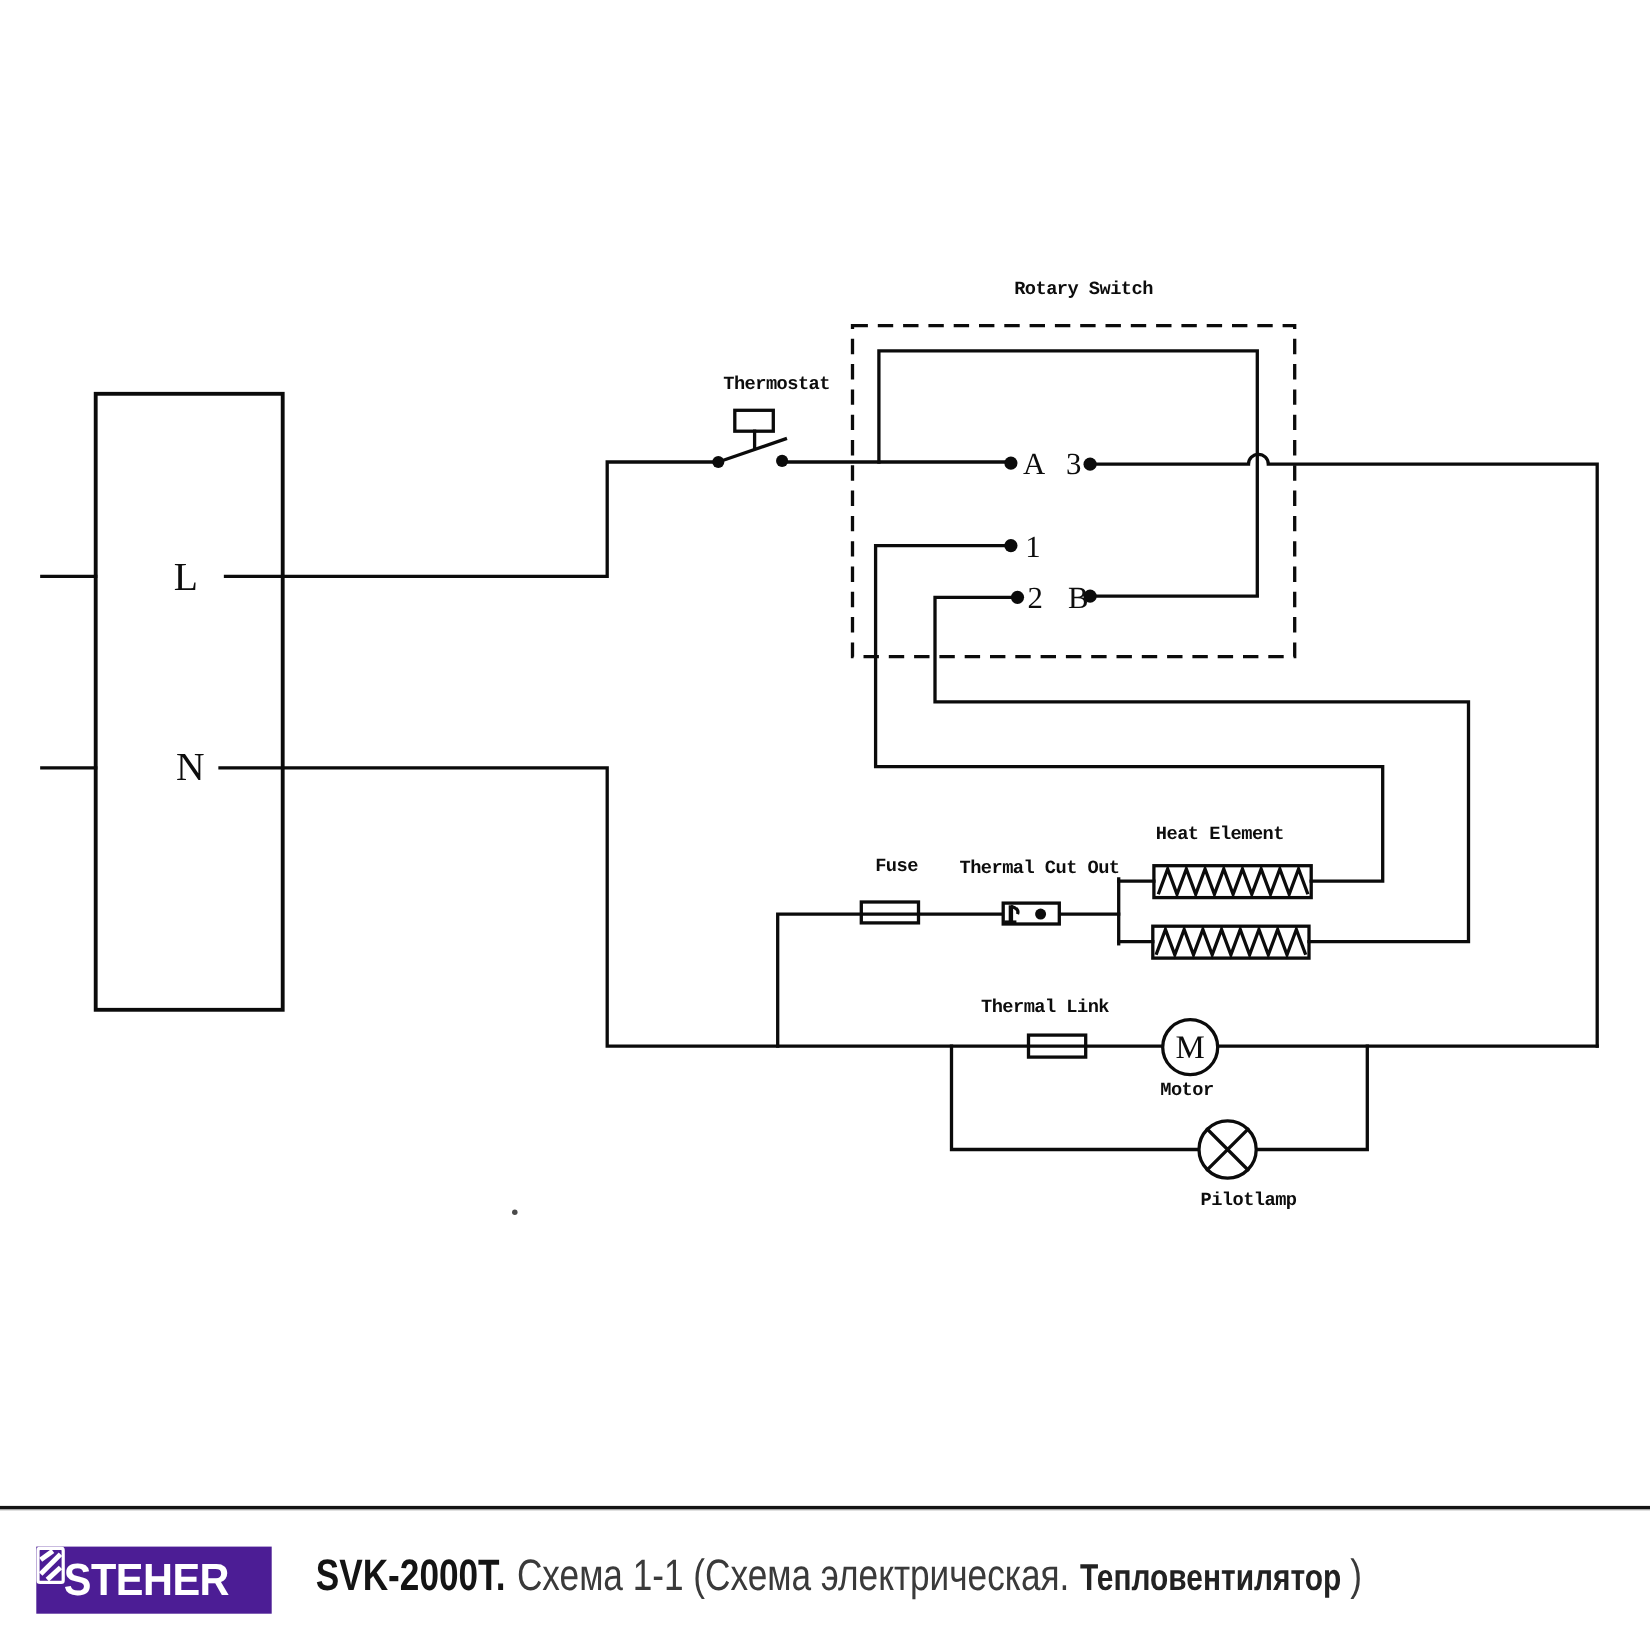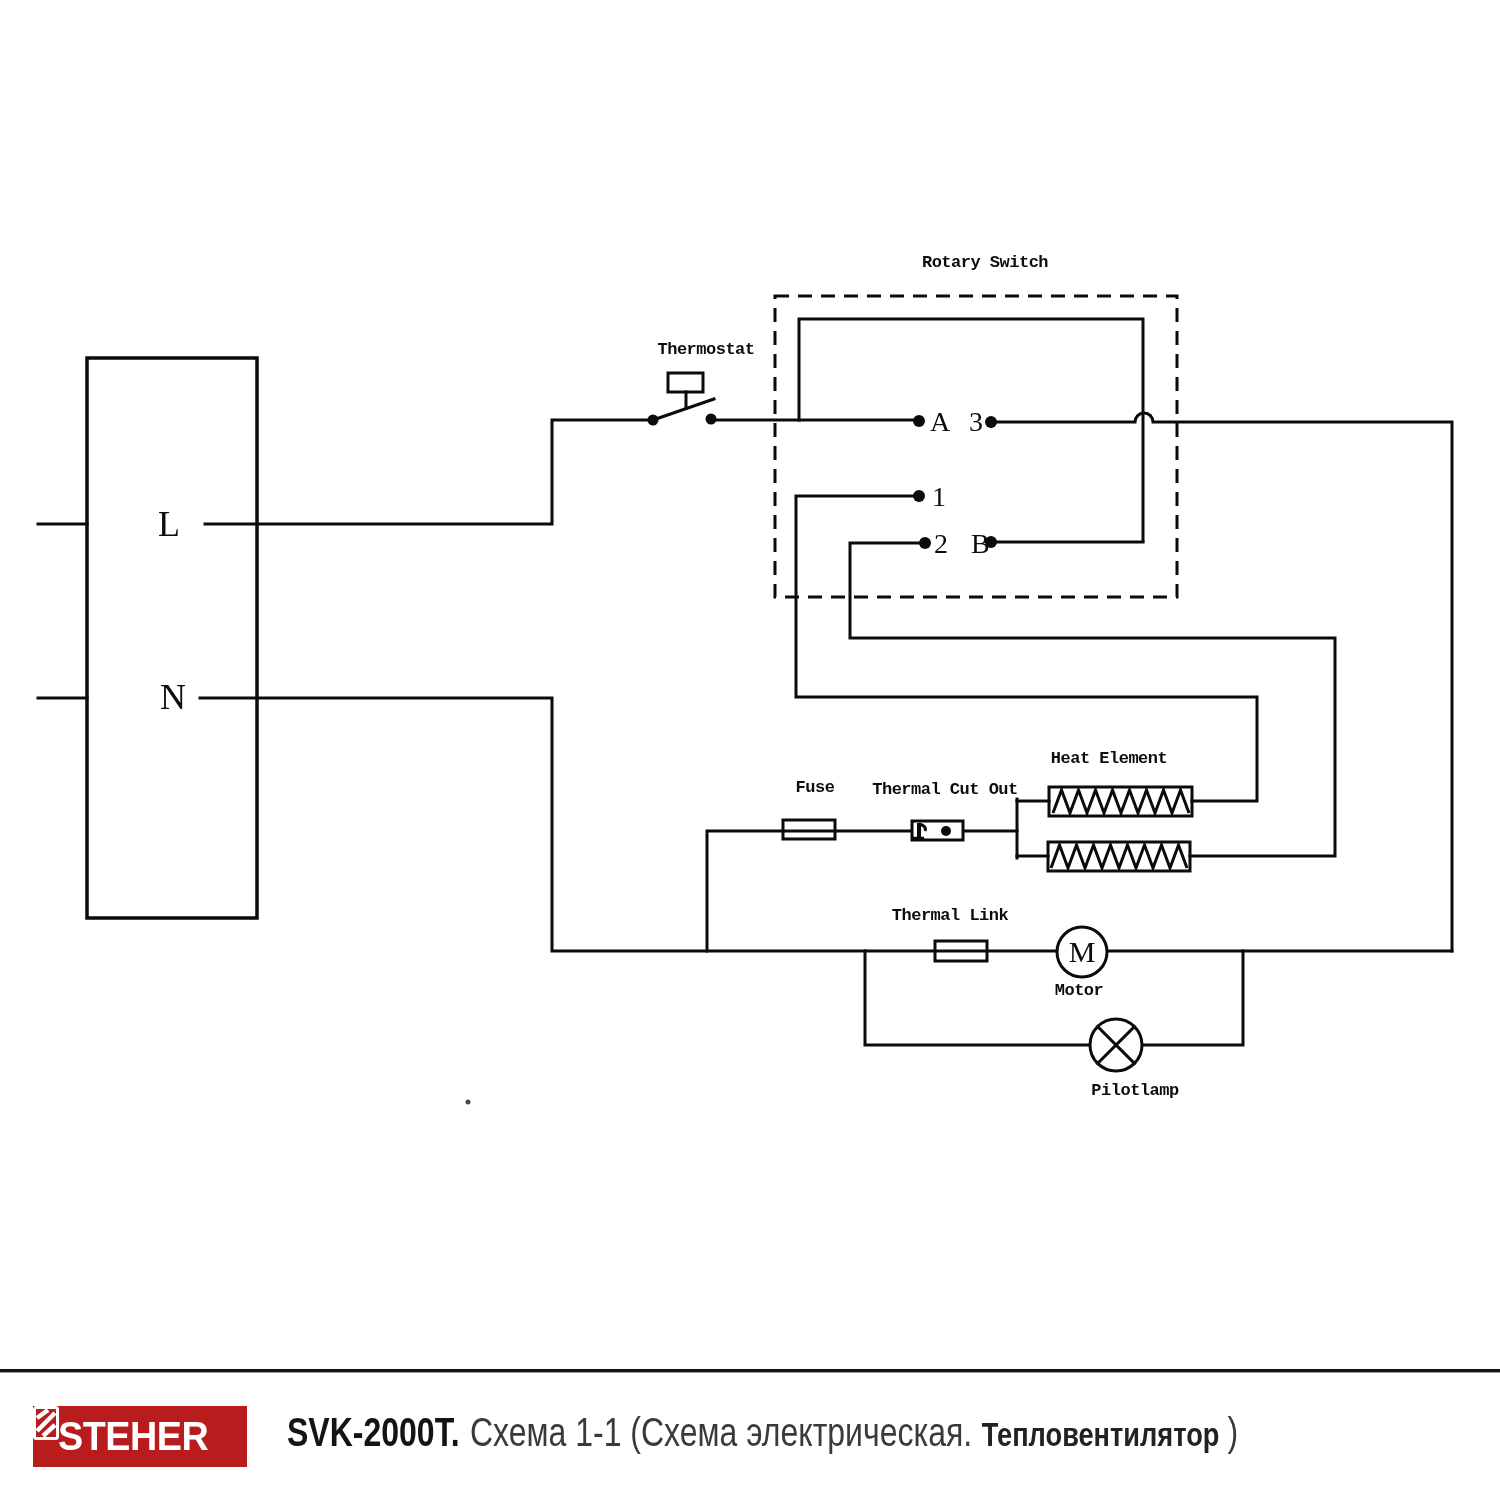--- a/index.html
+++ b/index.html
@@ -113,21 +113,21 @@
     <path class="wire" d="M1142,1045 H1243 V951"></path>
     <circle class="sym-white" cx="1116" cy="1045" r="26"></circle>
     <path class="wire" d="M1097.6,1026.6 L1134.4,1063.4 M1134.4,1026.6 L1097.6,1063.4"></path>
     <text class="lbl" x="1135" y="1095" text-anchor="middle">Pilotlamp</text>
 
     <circle cx="468" cy="1102" r="2.5" fill="#4a4a4a"></circle>
   </svg>
 
   <div class="rule"></div>
 
-  <div class="logo" id="logo-box" style="background: #b91c1c;">
+  <div class="logo" id="logo-box" style="background: #4c1d95;">
     <svg width="26" height="34" viewBox="0 0 26 34">
       <rect x="1.5" y="1.5" width="23" height="31" rx="2" fill="none" stroke="#ffffff" stroke-width="3"></rect>
       <path d="M4,12 L15,4" stroke="#ffffff" stroke-width="4.5" fill="none"></path>
       <path d="M4,25 L22,7" stroke="#ffffff" stroke-width="4.5" fill="none"></path>
       <path d="M10,30 L22,19" stroke="#ffffff" stroke-width="4.5" fill="none"></path>
     </svg>
     <span class="brand">STEHER</span>
   </div>
 
   <div class="caption">

